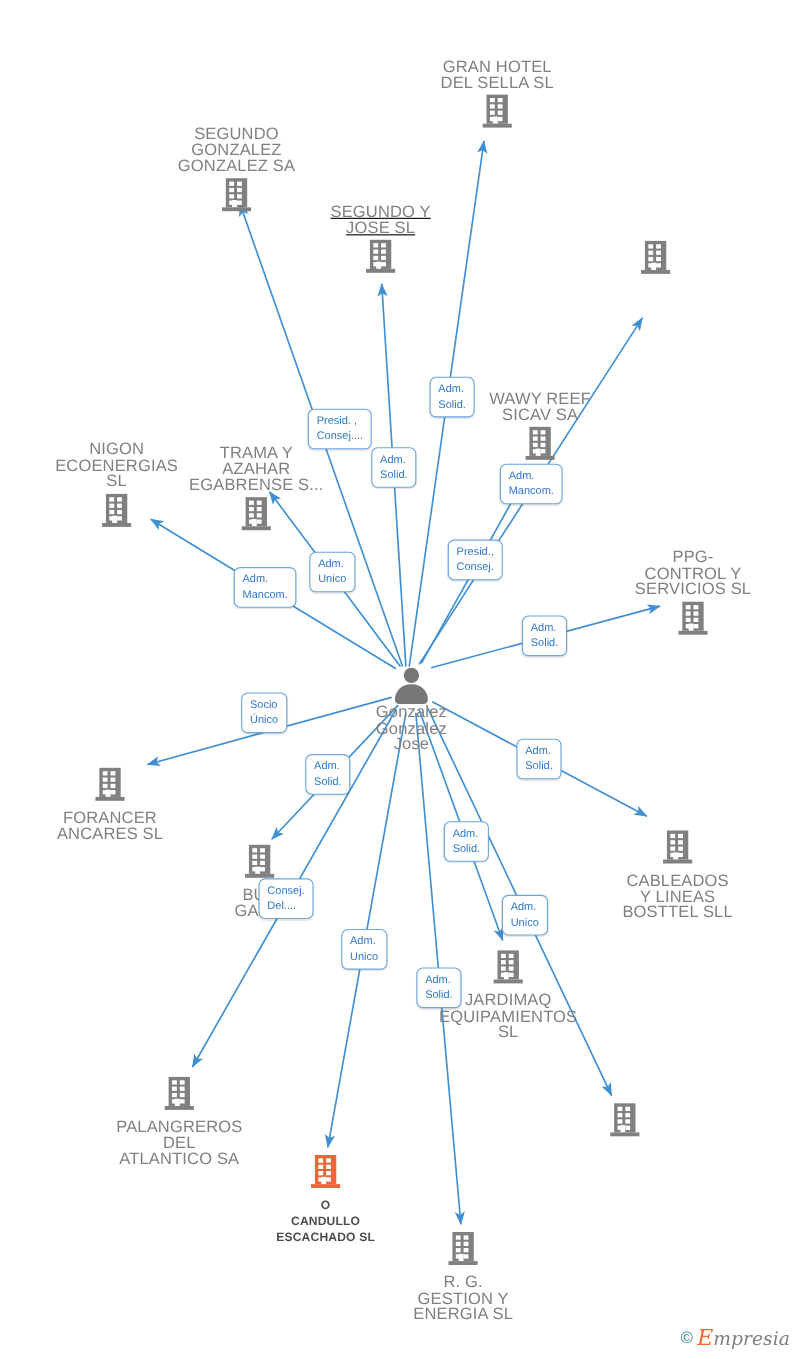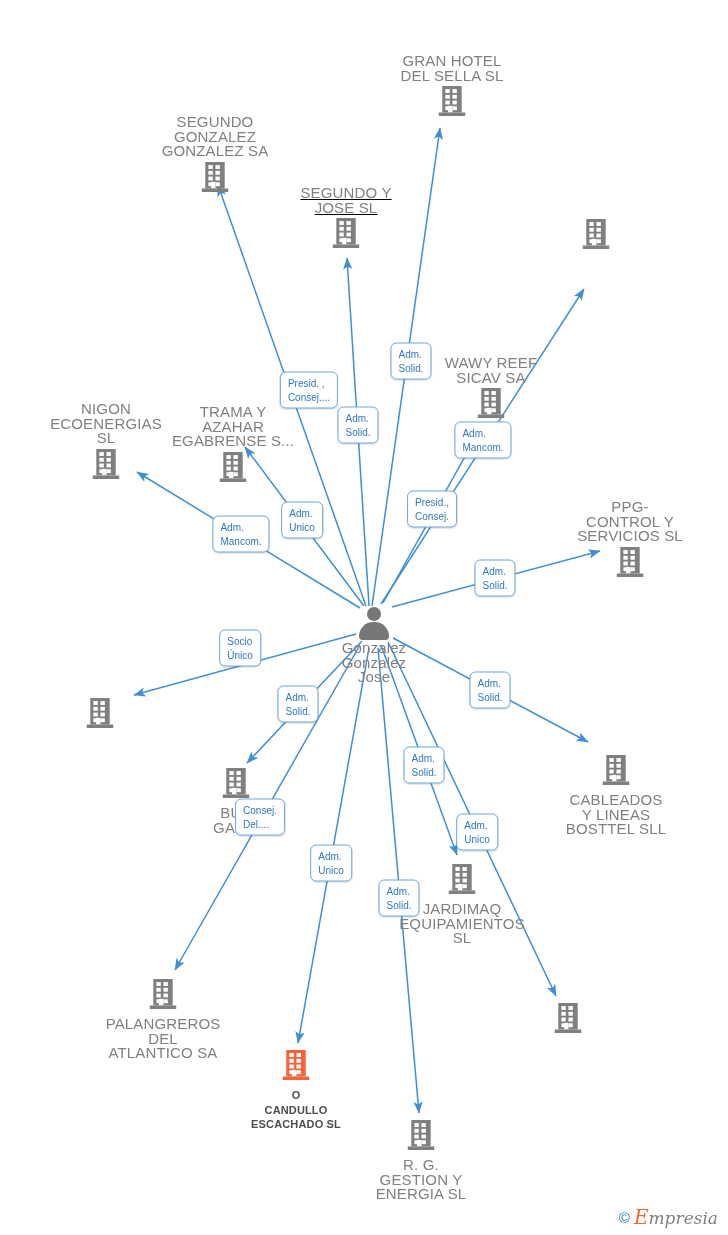--- a/index.html
+++ b/index.html
@@ -228,20 +228,22 @@
             <rect x="17.5" y="5.5" width="5" height="4.4" fill="#ffffff"></rect>
             <rect x="9.5" y="12" width="5" height="4.4" fill="#ffffff"></rect>
             <rect x="17.5" y="12" width="5" height="4.4" fill="#ffffff"></rect>
             <rect x="9.5" y="18.5" width="5" height="4.4" fill="#ffffff"></rect>
             <rect x="17.5" y="18.5" width="5" height="4.4" fill="#ffffff"></rect>
             <rect x="9.5" y="25" width="5" height="4.4" fill="#ffffff"></rect>
             <rect x="17.5" y="25" width="5" height="4.4" fill="#ffffff"></rect>
             <rect x="12.5" y="24.5" width="5" height="7.5" fill="#ffffff"></rect>
             <rect x="2" y="32" width="30" height="4" fill="#808080"></rect>
           </svg></span>
+        <span class="cap">FORANCER
+ANCARES SL</span>
       </div>
       <div class="node caption-bottom" style="left: 236px; top: 766px;">
         <span class="ico"><svg viewBox="0 0 34 38" width="30" height="34">
             <rect x="6" y="2" width="22" height="30" fill="#808080"></rect>
             <rect x="9.5" y="5.5" width="5" height="4.4" fill="#ffffff"></rect>
             <rect x="17.5" y="5.5" width="5" height="4.4" fill="#ffffff"></rect>
             <rect x="9.5" y="12" width="5" height="4.4" fill="#ffffff"></rect>
             <rect x="17.5" y="12" width="5" height="4.4" fill="#ffffff"></rect>
             <rect x="9.5" y="18.5" width="5" height="4.4" fill="#ffffff"></rect>
             <rect x="17.5" y="18.5" width="5" height="4.4" fill="#ffffff"></rect>

